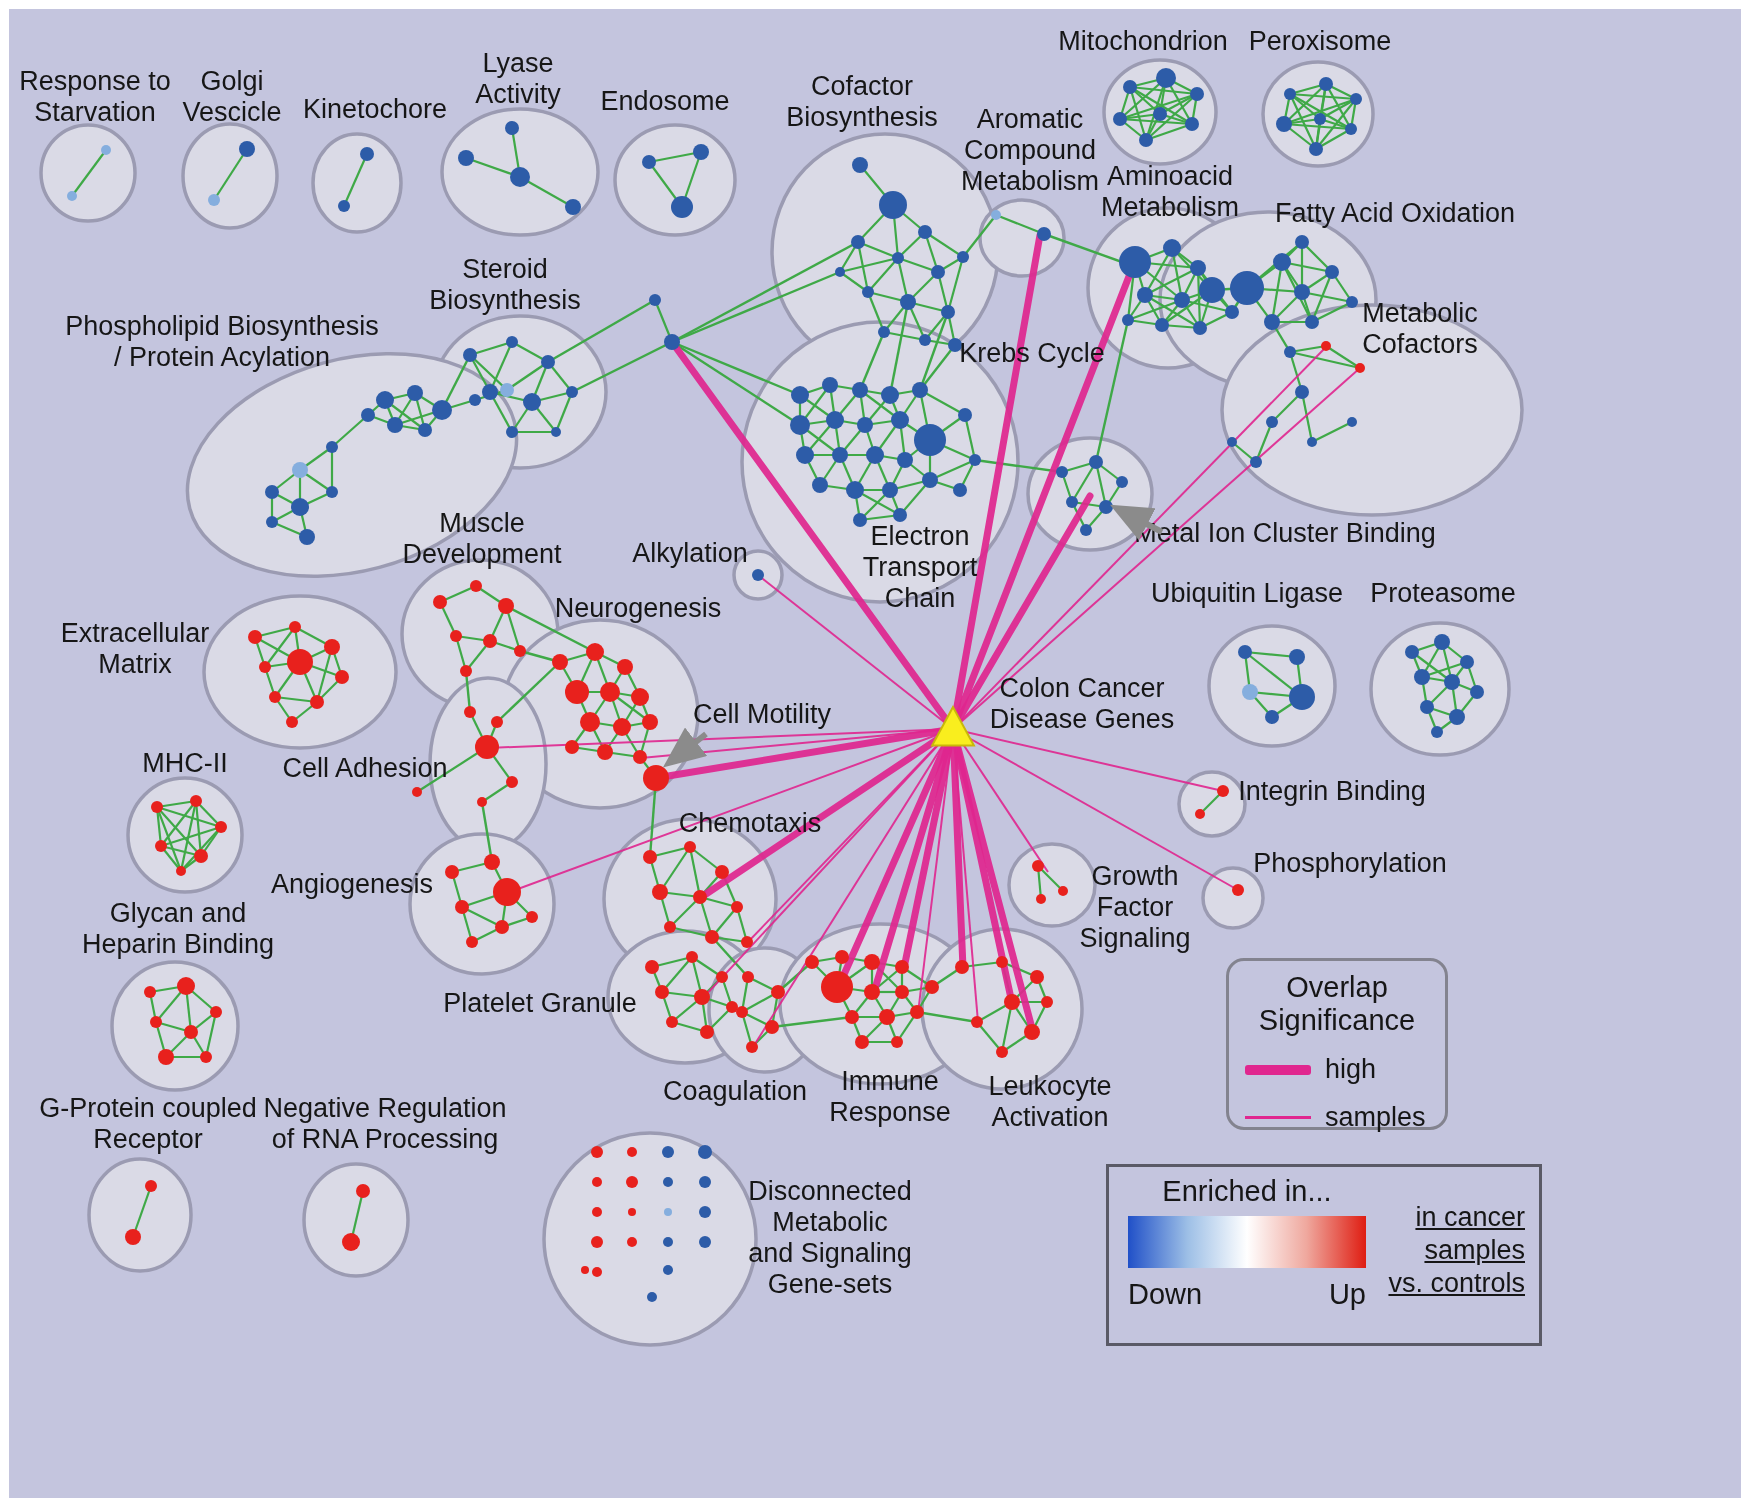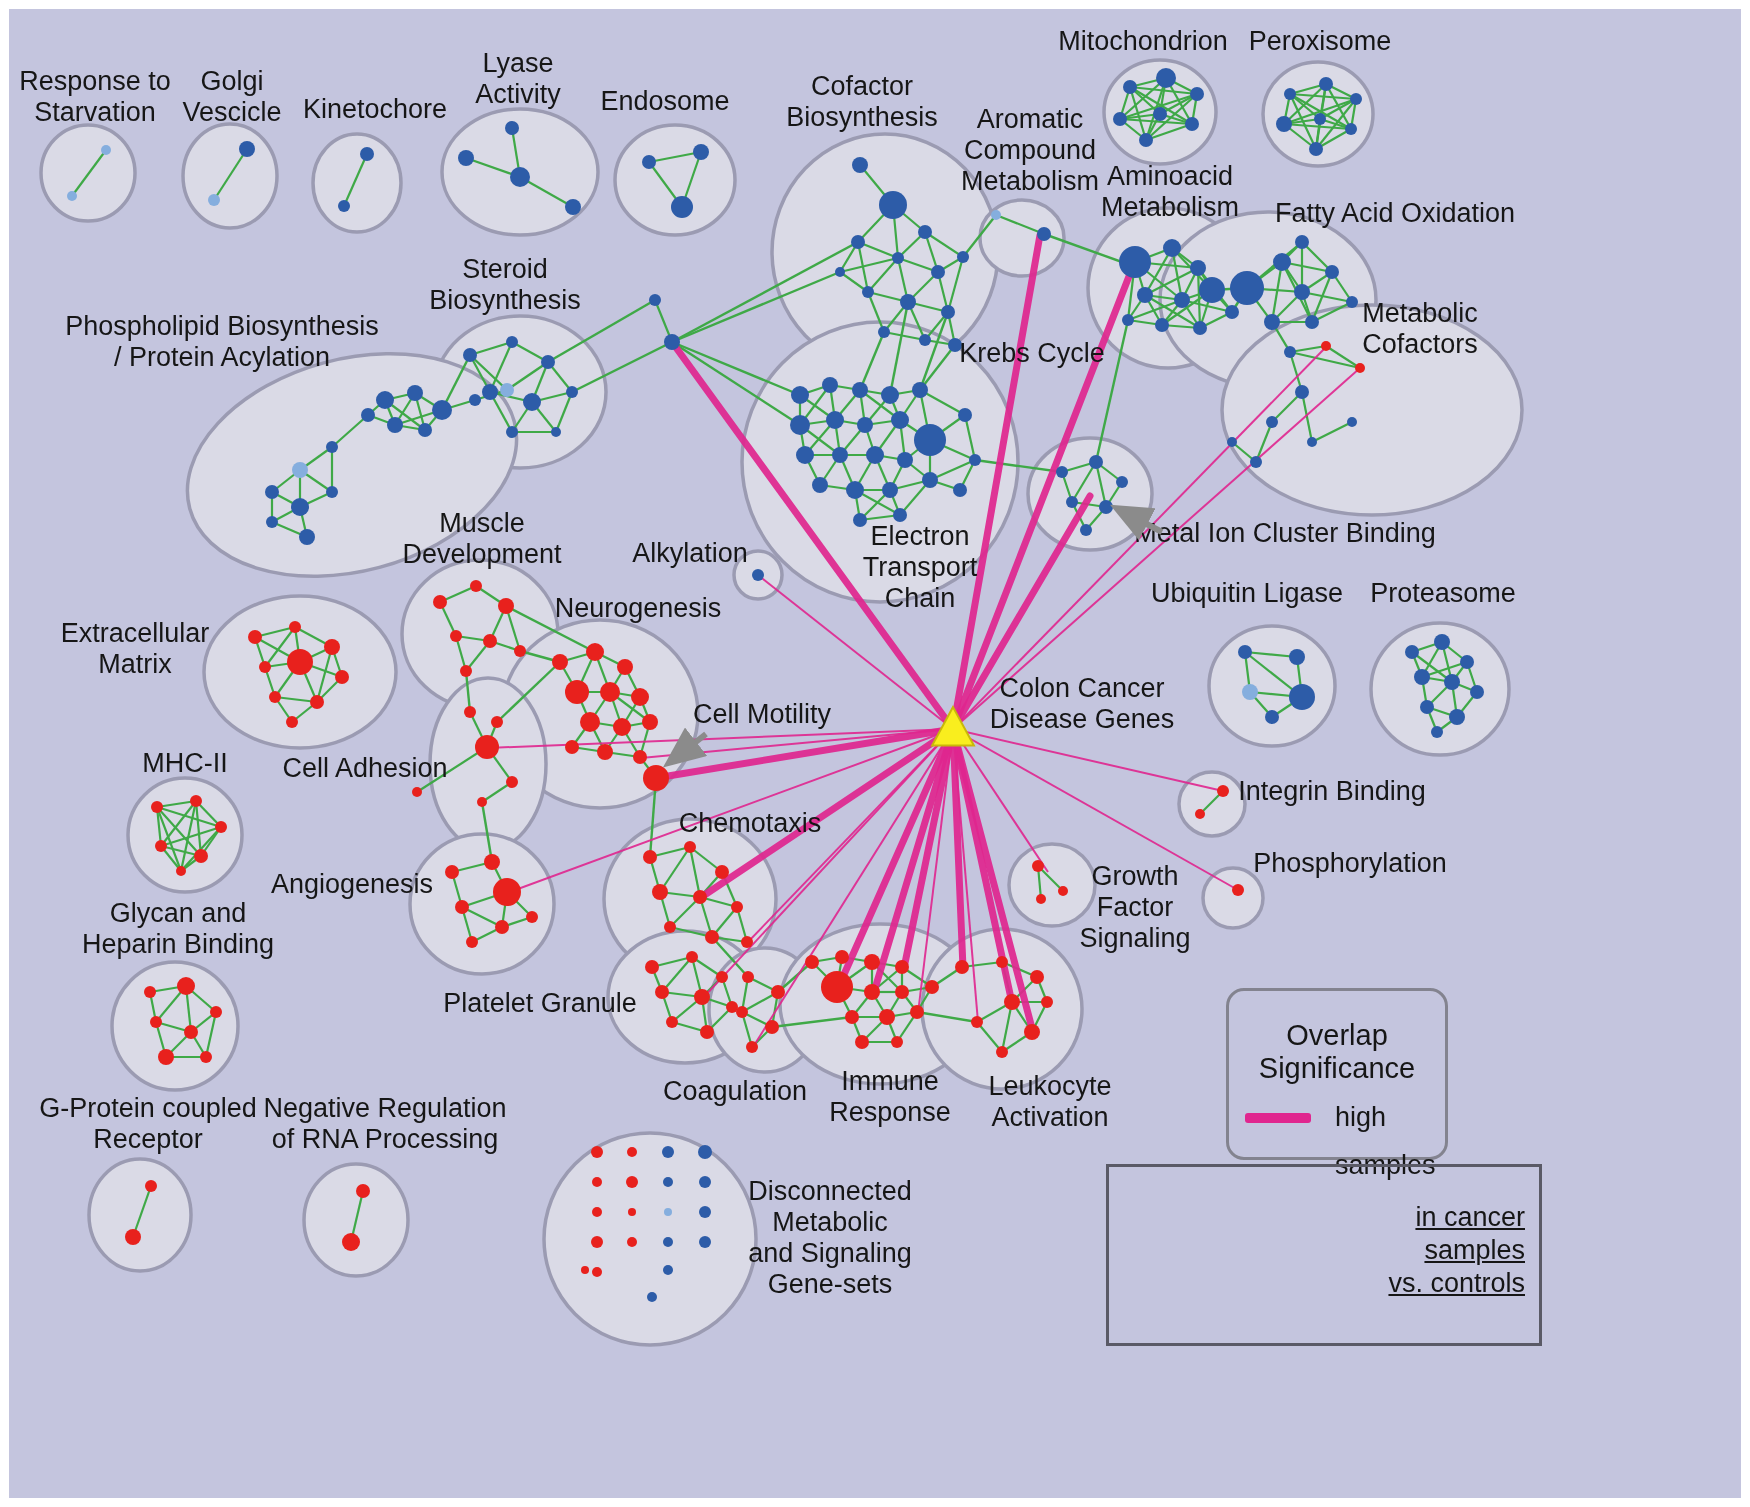--- a/index.html
+++ b/index.html
@@ -1,20 +1,20 @@
 <!DOCTYPE html>
 <html><head>
 <meta charset="utf-8">
 <style>
   html,body{margin:0;padding:0;background:#ffffff;font-family:"Liberation Sans",sans-serif;}
   .stage{position:relative;width:1750px;height:1507px;overflow:hidden;box-shadow:inset 0 0 0 9px #ffffff;}
   .stage svg{position:absolute;left:0;top:0;}
-  .legend-overlap{position:absolute;left:1226px;top:988px;width:222px;height:172px;border:3px solid #83838f;border-radius:18px;box-sizing:border-box;text-align:center;padding-top:28px;}
+  .legend-overlap{position:absolute;left:1226px;top:958px;width:222px;height:172px;border:3px solid #83838f;border-radius:18px;box-sizing:border-box;text-align:center;padding-top:10px;}
   .lo-title{font-size:29px;line-height:33px;white-space:pre-line;color:#161616;}
-  .lo-row{display:flex;align-items:center;gap:24px;padding:0 16px;margin-top:17px;}
+  .lo-row{display:flex;align-items:center;gap:14px;padding:0 16px;margin-top:17px;}
   .line-sample{display:inline-block;width:66px;flex:0 0 auto;}
   .line-sample.thick{height:10px;border-radius:3px;}
   .line-sample.thin{height:3px;}
   .lo-label{font-size:27px;color:#161616;}
   .legend-enrich{position:absolute;left:1106px;top:1164px;width:436px;height:182px;border:3px solid #5a5a66;box-sizing:border-box;padding:8px 14px 0 14px;}
   .le-left{width:248px;display:flex;flex-direction:column;align-items:center;float:left;}
   .le-title{font-size:29px;color:#161616;margin-bottom:8px;}
   .gradient-bar{width:238px;height:52px;}
   .le-ends{display:flex;justify-content:space-between;width:238px;font-size:29px;color:#161616;margin-top:10px;}
   .le-note{font-size:27px;line-height:33px;white-space:pre-line;text-align:right;color:#161616;margin-left:258px;padding-top:26px;text-decoration:underline;}
@@ -892,17 +892,25 @@
       <span class="line-sample thick" style="background: rgb(224, 38, 143);"></span>
       <span class="lo-label">high</span>
     </div>
     <div class="lo-row">
       <span class="line-sample thin" style="background: rgb(224, 38, 143);"></span>
       <span class="lo-label">samples</span>
     </div>
   </div>
 
   <div class="legend-enrich">
+    <div class="le-left">
+      <div class="le-title">Enriched in...</div>
+      <div class="gradient-bar" style="background: linear-gradient(90deg, rgb(32, 80, 200), rgb(157, 191, 230), rgb(255, 255, 255), rgb(239, 168, 158), rgb(223, 29, 18));"></div>
+      <div class="le-ends">
+        <span>Down</span>
+        <span>Up</span>
+      </div>
+    </div>
     <div class="le-note">in cancer
 samples
 vs. controls</div>
   </div>
 </div>
 
 </body></html>

